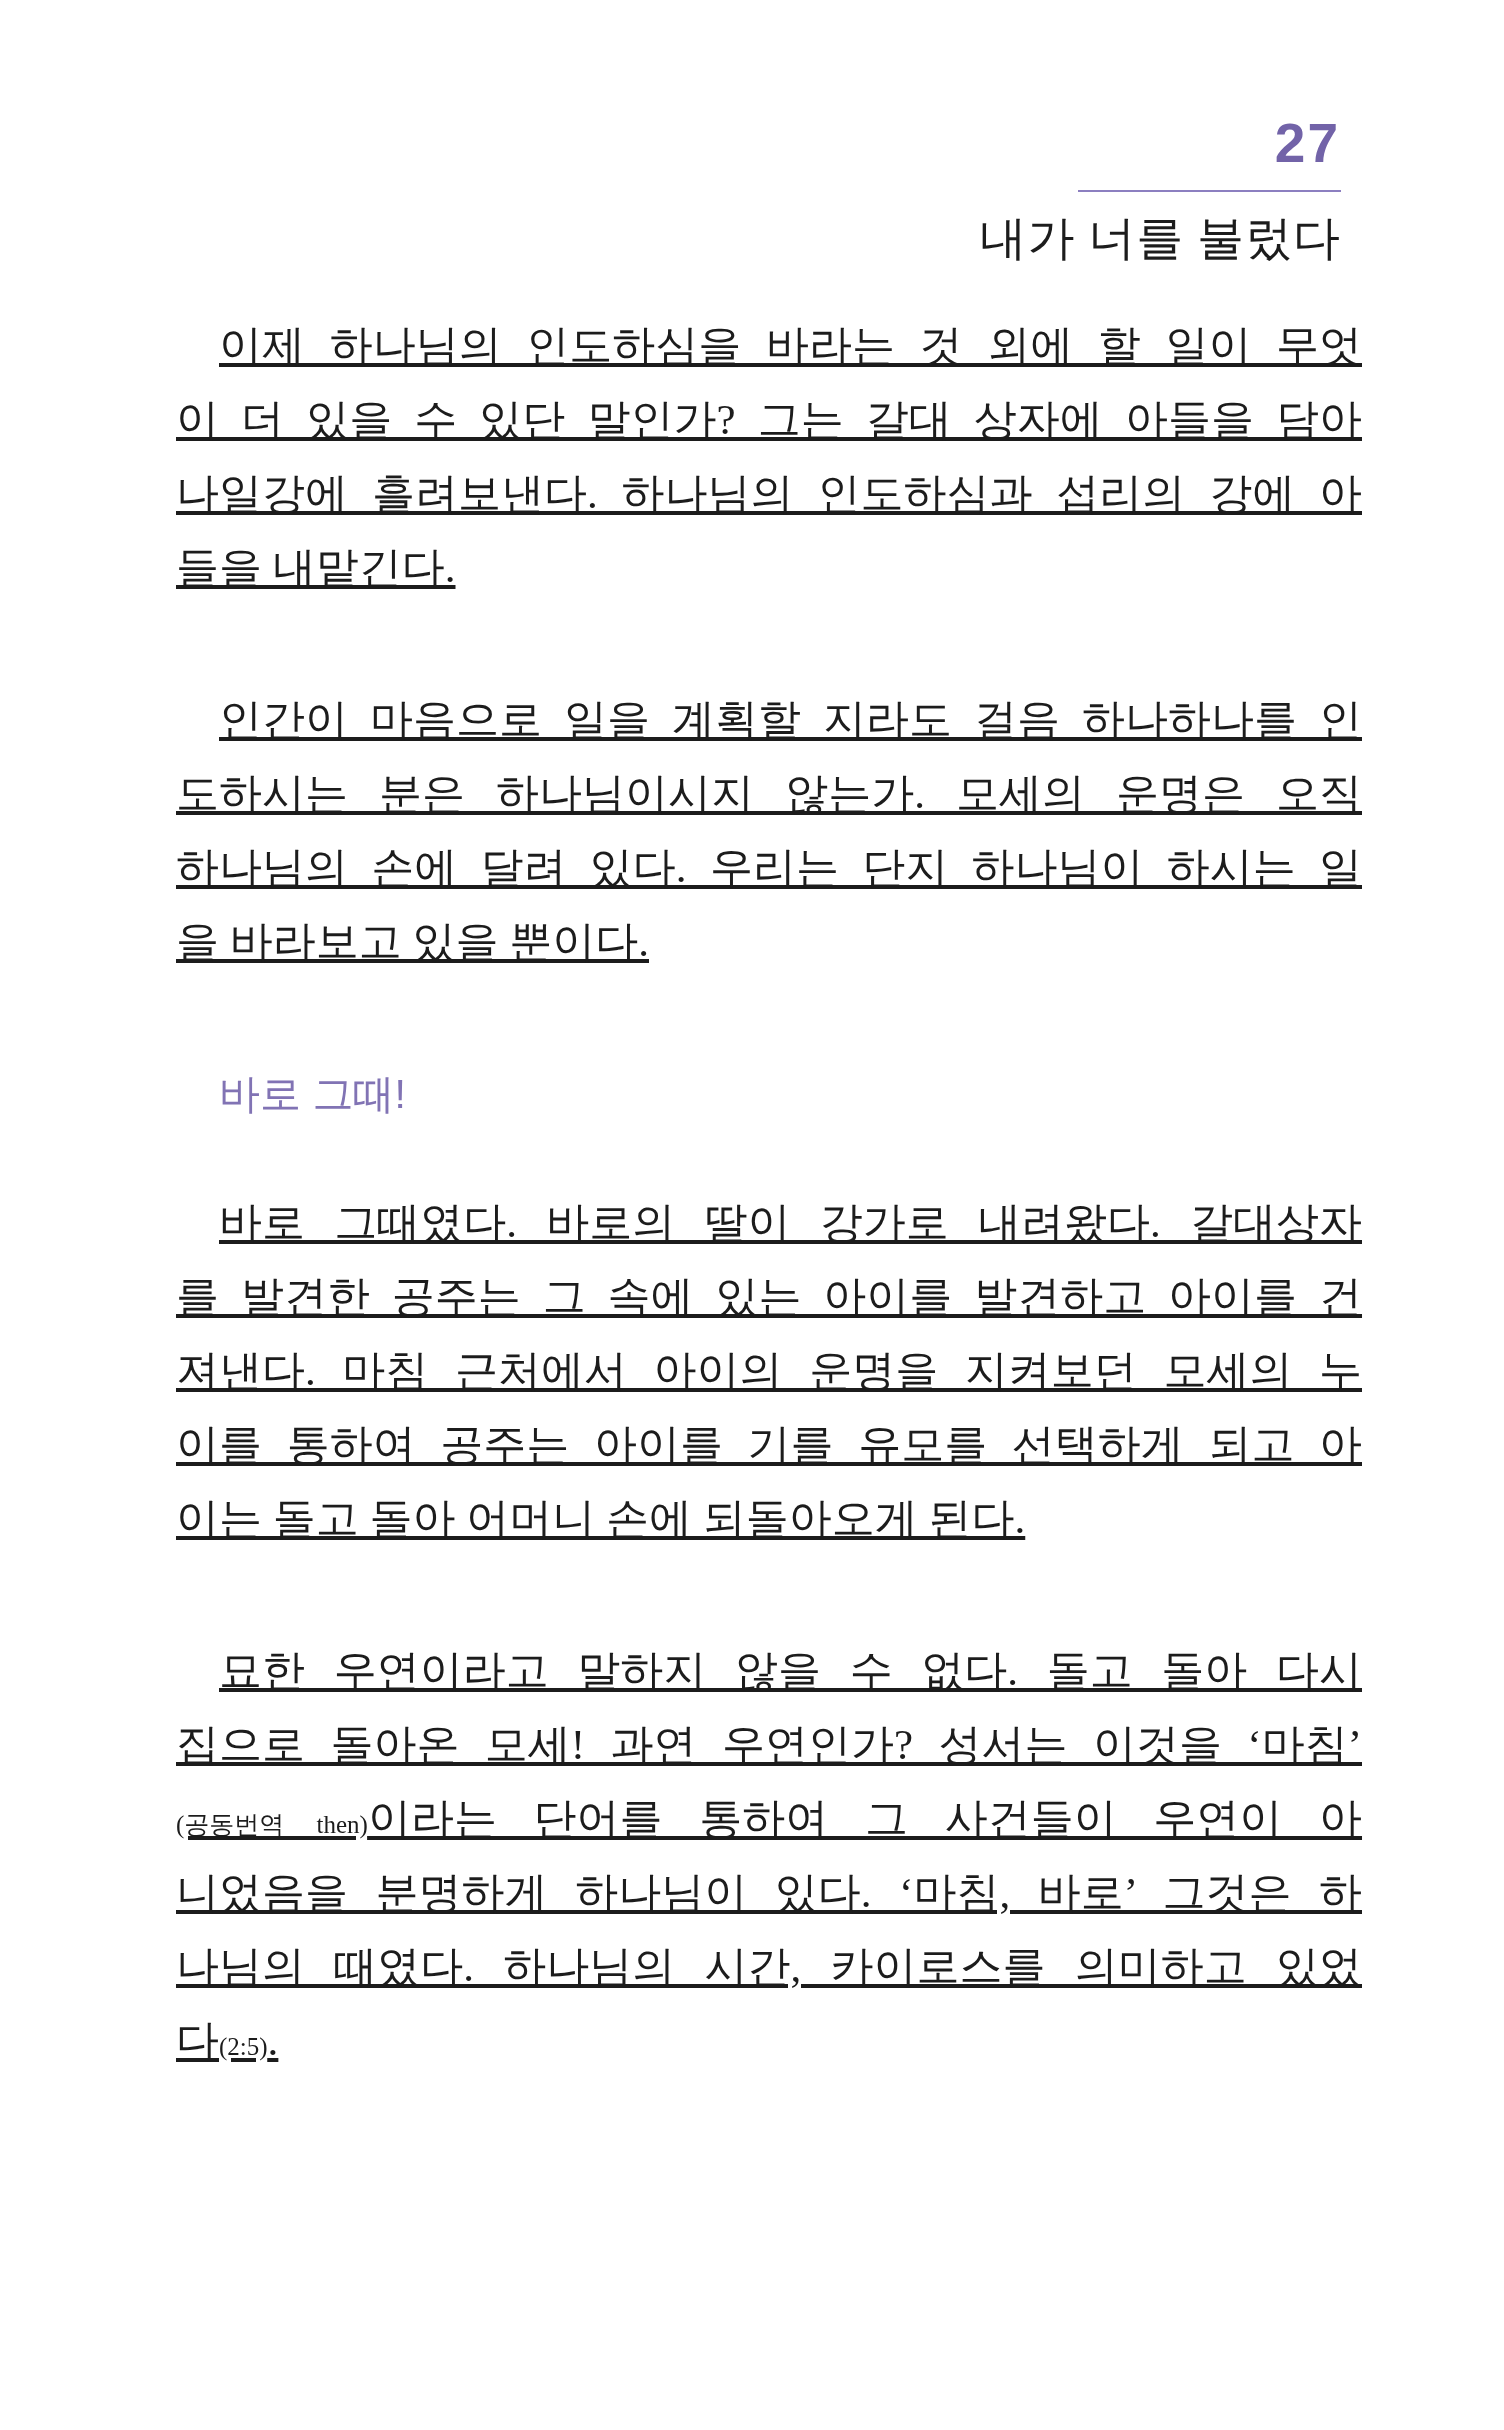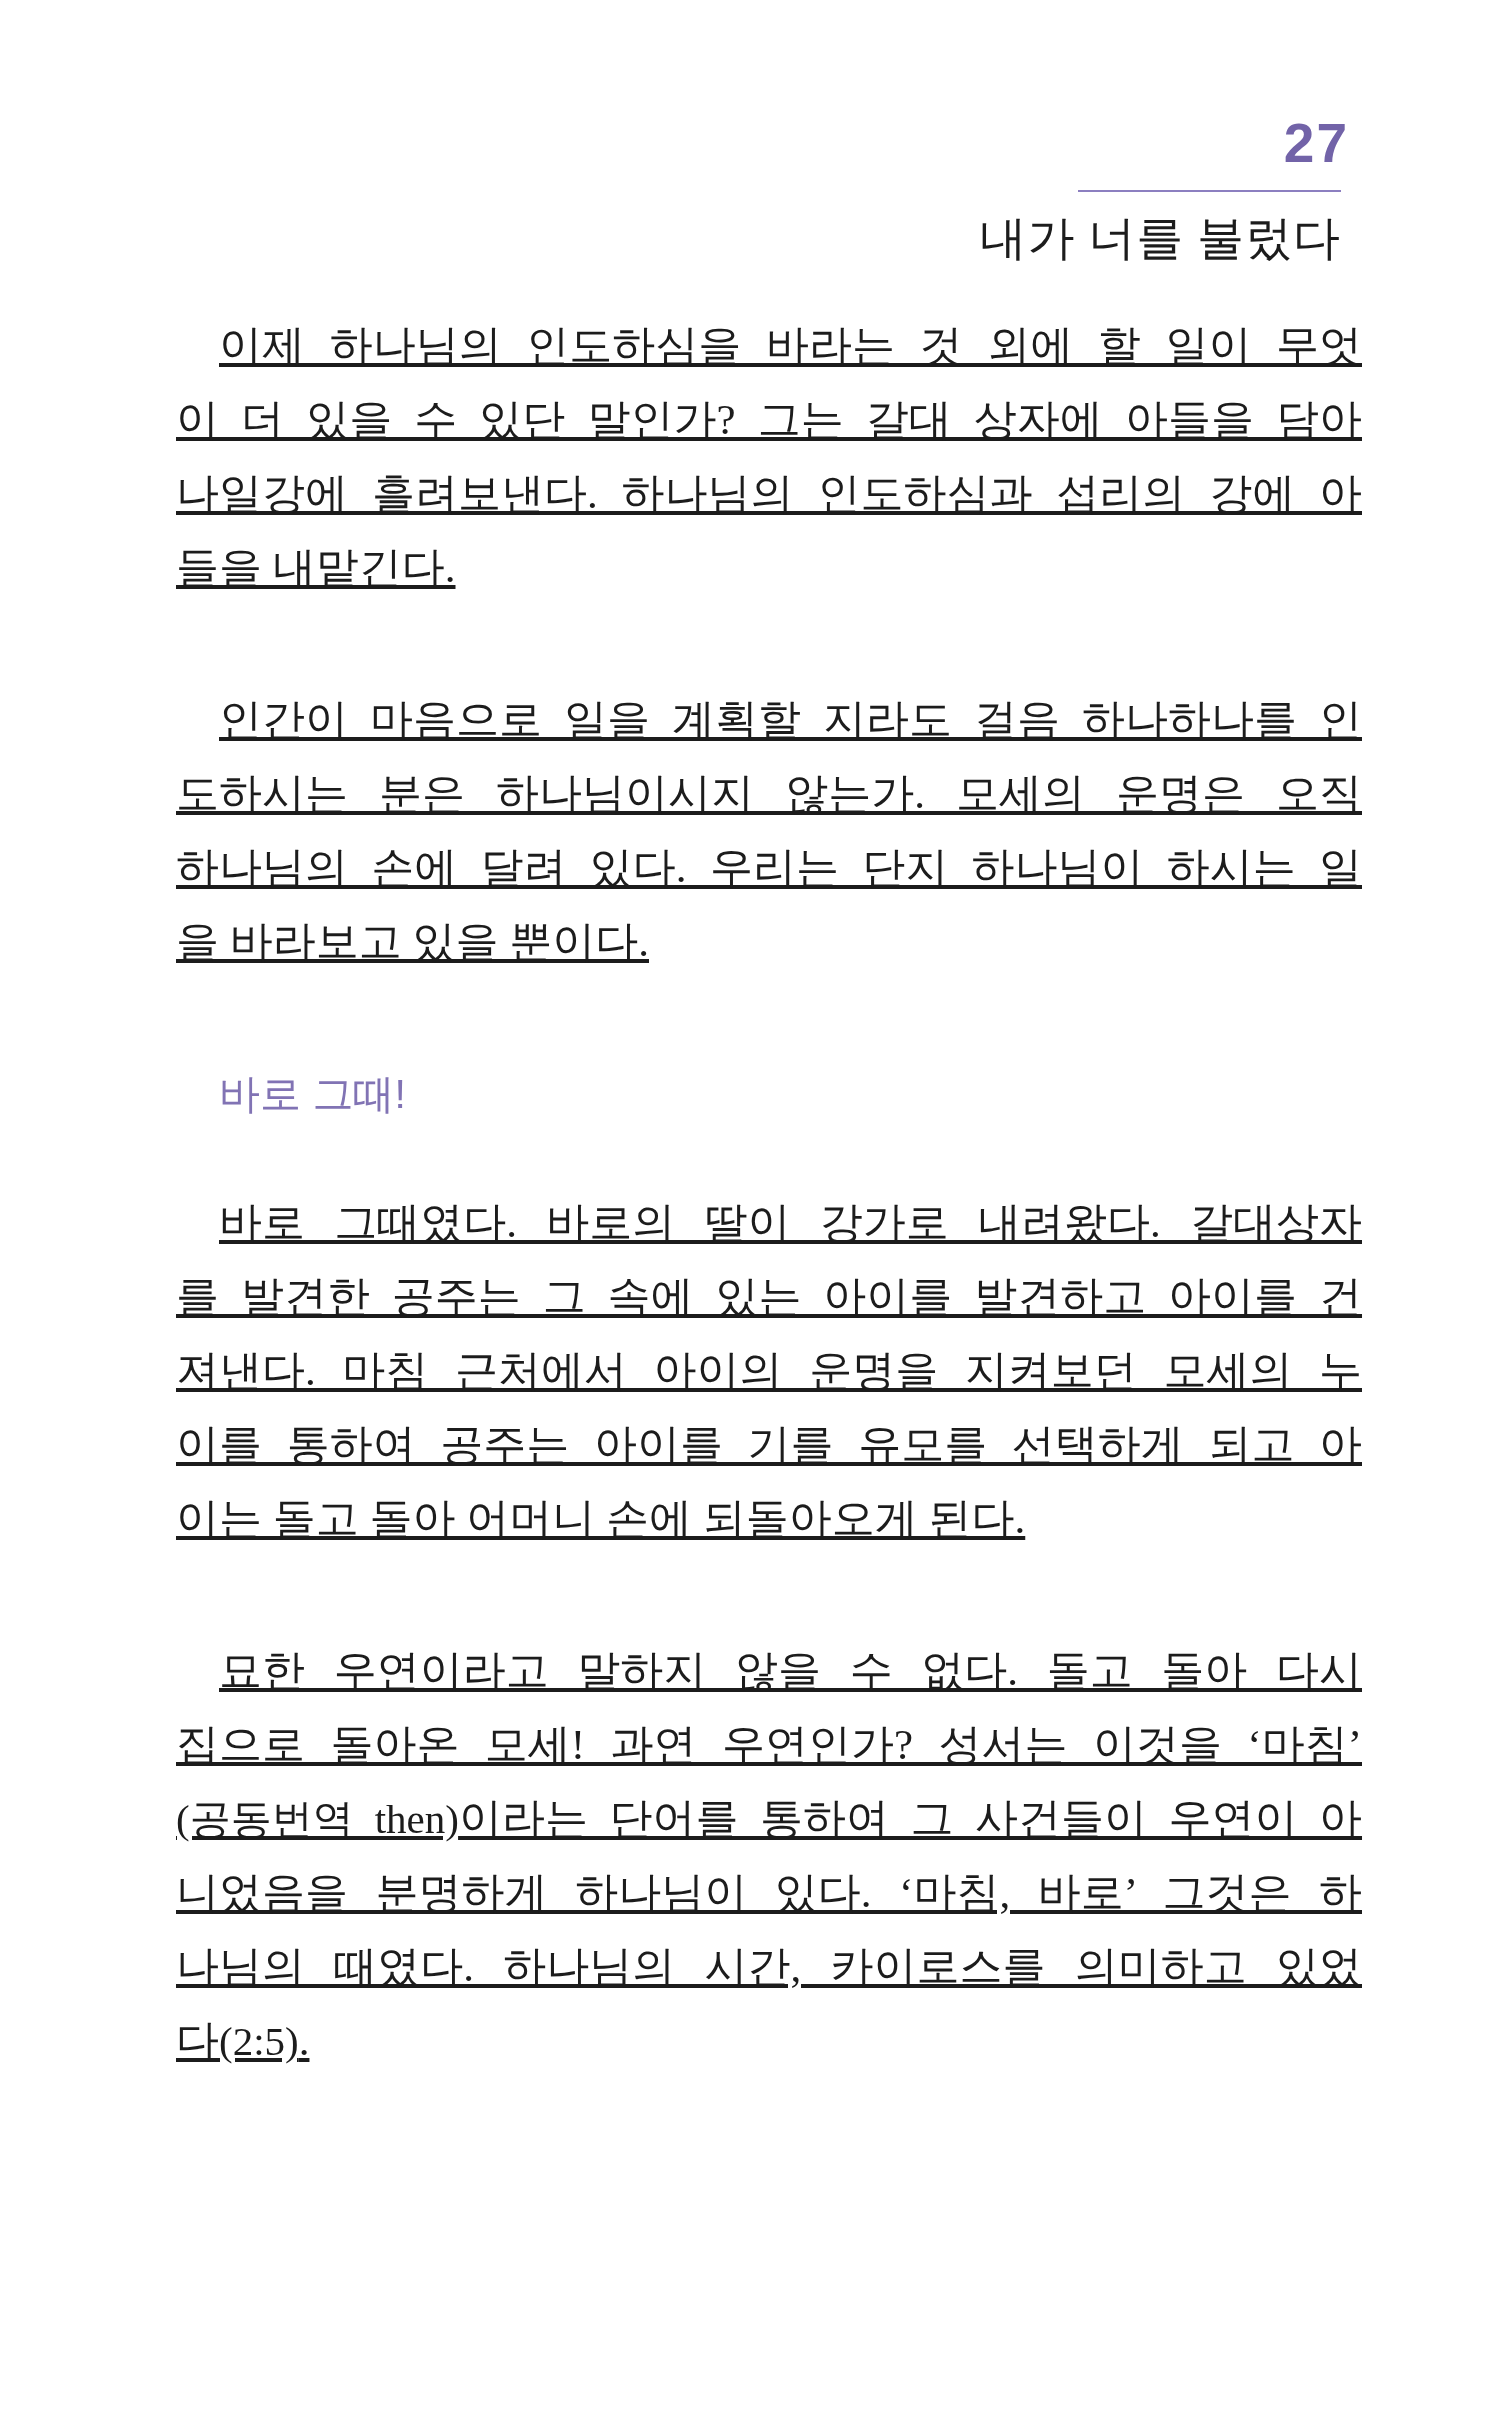--- a/index.html
+++ b/index.html
@@ -21,21 +21,21 @@
     margin:0 auto;
     background:var(--background);
     color:var(--text);
     overflow:hidden;
   }
 
   
   .page-number{
     position:absolute;
     top:116px;
-    right:156px;
+    right:165px;
     font-family:"Liberation Sans","DejaVu Sans",sans-serif;
     font-size:55px;
     font-weight:600;
     letter-spacing:2px;
     color:var(--accent);
     line-height:1;
   }
   .header-rule{
     position:absolute;
     top:190px;
@@ -72,21 +72,21 @@
     overflow:visible;
     text-decoration:underline;
   }
   .line.just{
     text-align:justify;
     text-align-last:justify;
     white-space:normal;
     word-break:keep-all;
   }
   .line.first{text-indent:43px;}
-  .small{font-size:41px;}
+  .small{font-size:25px;}
   .section-heading{
     font-family:"Liberation Sans","DejaVu Sans",sans-serif;
     font-size:41px;
     font-weight:500;
     color:var(--heading);
     margin:0 0 55px 0;
     padding-left:43px;
     height:74px;
     line-height:74px;
   }

